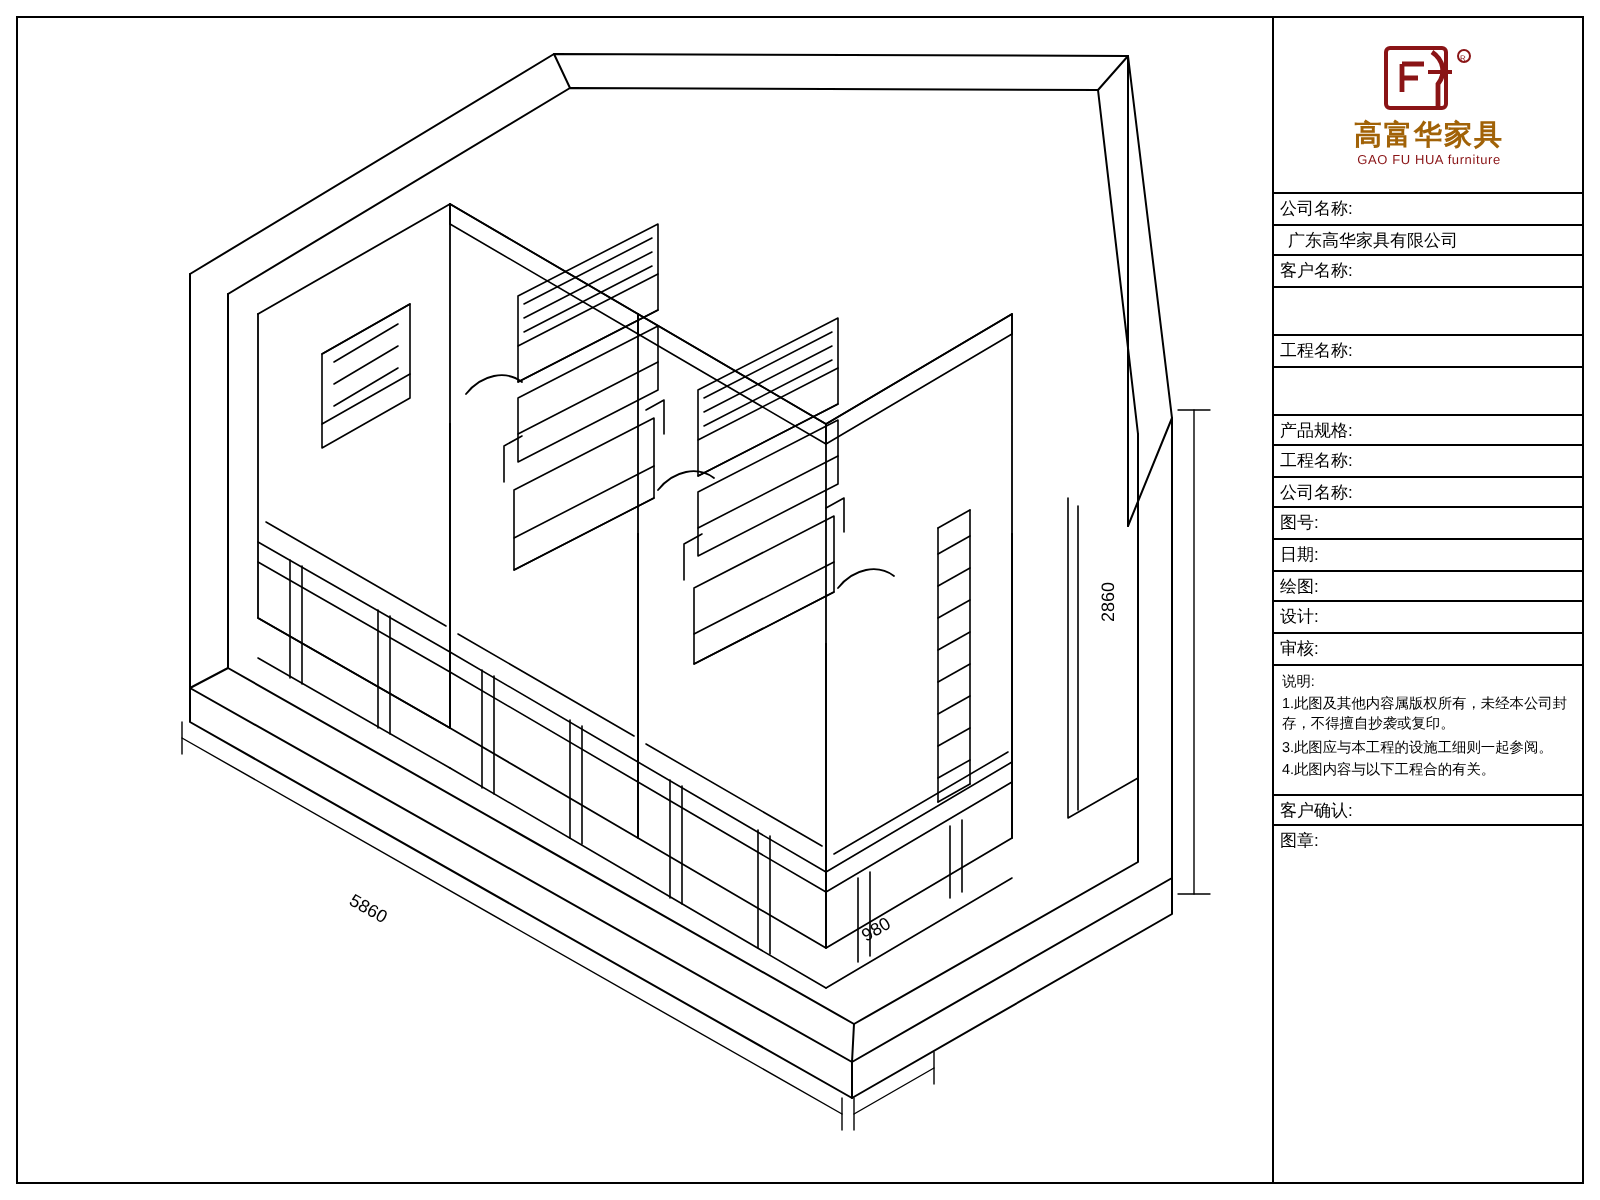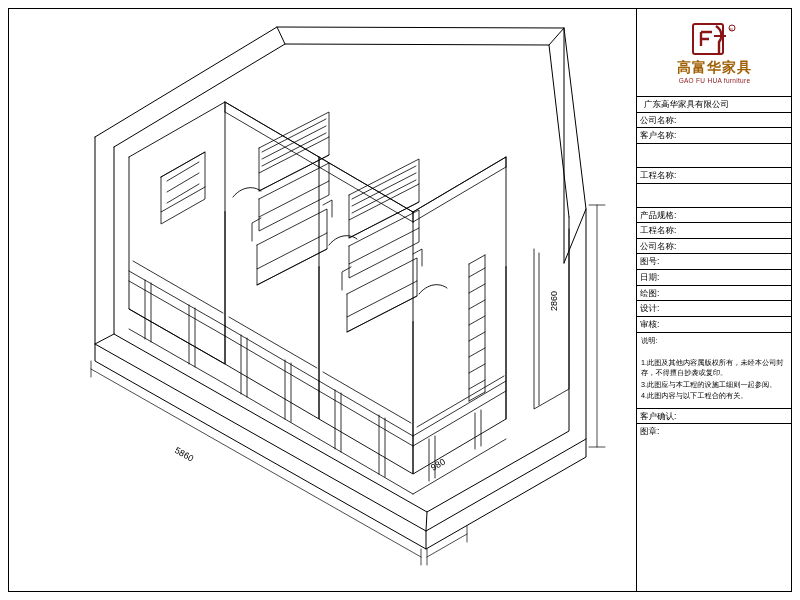--- a/index.html
+++ b/index.html
@@ -101,21 +101,21 @@
     display: inline-block;
     margin-left: 4px;
   }
   .tb-notes {
     border-bottom: 1px solid #000;
     padding: 3px 4px 5px 4px;
     box-sizing: border-box;
     font-size: 7.2px;
     line-height: 1.45;
   }
-  .tb-notes .note-title { margin-bottom: 12px; }
+  .tb-notes .note-title { margin-bottom: 1px; }
   .tb-notes p { margin: 0 0 1px 0; }
   .tb-blank {
     min-height: 70px;
     border-bottom: 1px solid #000;
     padding: 2px 3px;
     box-sizing: border-box;
   }
   .tb-last {
     min-height: 90px;
     padding: 2px 3px;
@@ -336,24 +336,24 @@
           <path d="M22,13 L34,13" fill="none" stroke="#8a1416" stroke-width="2"></path>
           <circle cx="40" cy="5" r="3" fill="none" stroke="#8a1416" stroke-width="1"></circle>
           <text x="38" y="7.5" font-size="4" fill="#8a1416" font-family="Liberation Sans, sans-serif">R</text>
         </svg>
       </div>
       <div class="brand-cn">高富华家具</div>
       <div class="brand-en">GAO FU HUA furniture</div>
     </div>
 
     <div class="tb-row">
+      <span class="lbl">公司名称:</span>
+    </div>
+    <div class="tb-row">
       <span class="val">广东高华家具有限公司</span>
-    </div>
-    <div class="tb-row">
-      <span class="lbl">公司名称:</span>
     </div>
     <div class="tb-row">
       <span class="lbl">客户名称:</span>
     </div>
     <div class="tb-row tall">
       <span class="val"></span>
     </div>
     <div class="tb-row">
       <span class="lbl">工程名称:</span>
     </div>

